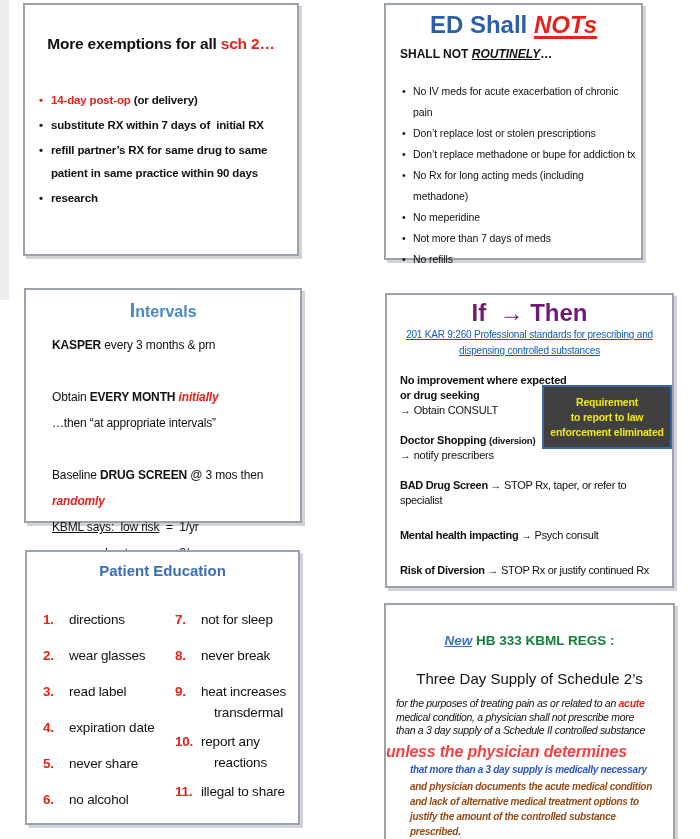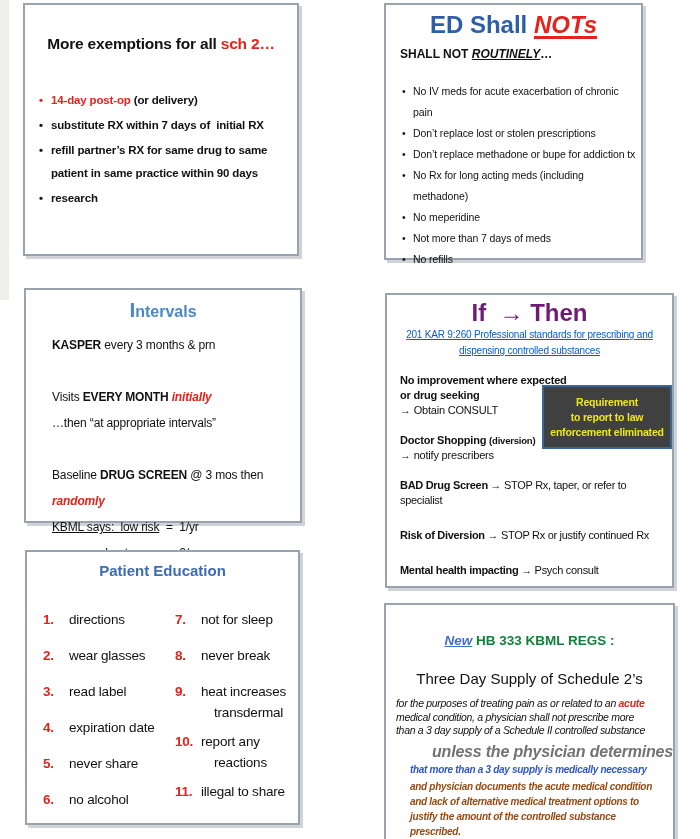--- a/index.html
+++ b/index.html
@@ -72,21 +72,21 @@
   .line2{padding-left:13px;}
 
   
   #s6{left:384px;top:603px;width:291px;height:250px;}
   .s6-title{margin-top:28px;text-align:center;font-size:13.5px;font-weight:bold;white-space:pre-wrap;}
   .s6-title .new{color:#3e6fd0;font-style:italic;text-decoration:underline;}
   .s6-title .rest{color:#15803d;}
   .s6-sub{margin-top:22px;text-align:center;font-size:15px;}
   .s6-para{margin:10px 2px 0 10px;font-style:italic;font-size:10.5px;line-height:13.5px;letter-spacing:-0.3px;}
   .s6-para .ln{white-space:nowrap;}
-  .s6-unless{margin-top:5px;text-align:right;color:#737373;font-weight:bold;font-style:italic;font-size:16px;letter-spacing:-0.2px;}
+  .s6-unless{margin-top:5px;text-align:left;color:#ef4444;font-weight:bold;font-style:italic;font-size:16px;letter-spacing:-0.2px;}
   .s6-blue{margin:3px 0 0 24px;color:#2d56c8;font-weight:bold;font-style:italic;font-size:10px;letter-spacing:-0.3px;white-space:nowrap;}
   .s6-brown{margin:4px 0 0 24px;color:#964b15;font-weight:bold;font-style:italic;font-size:10px;line-height:15px;letter-spacing:-0.3px;}
   .s6-brown .ln{white-space:nowrap;}
 </style>
 </head>
 <body>
 
 <div class="edge-strip"></div>
 
 <div class="slide" id="s1">
@@ -143,21 +143,21 @@
         <span class="mark">•</span>
         <span class="t">No refills</span>
       </div>
   </div>
 </div>
 
 <div class="slide" id="s3">
   <div class="s3-title">Intervals</div>
   <div class="s3-body">
     <div><span class="b t">KASPER</span><span class="t"> every 3 months &amp; prn</span></div>
-    <div class="mt"><span class="t">Visits </span><span class="b t">EVERY MONTH </span><span class="b red t" style="font-style:italic">initially</span></div>
+    <div class="mt"><span class="t">Obtain </span><span class="b t">EVERY MONTH </span><span class="b red t" style="font-style:italic">initially</span></div>
     <div>…then “at appropriate intervals”</div>
     <div class="mt"><span class="t">Baseline </span><span class="b t">DRUG SCREEN</span><span class="t"> @ 3 mos then </span><span class="b red t" style="font-style:italic">randomly</span></div>
     <div class="s3-row">
         <span class="lab">KBML says:  low risk</span>
         <span class="val">=  1/yr</span>
       </div>
     <div class="s3-row">
         <span class="lab ind">moderate</span>
         <span class="val">=  2/yr</span>
       </div>
@@ -183,22 +183,22 @@
     <div class="s4-g">
       <div class="b">No improvement where expected</div>
       <div class="b">or drug seeking</div>
       <div>→ Obtain CONSULT</div>
     </div>
     <div class="s4-g">
       <div><span class="b t">Doctor Shopping </span><span class="s4-small">(diversion)</span></div>
       <div>→ notify prescribers</div>
     </div>
     <div class="s4-g wide"><span class="b t">BAD Drug Screen</span><span class="t"> → STOP Rx, taper, or refer to specialist</span></div>
+    <div class="s4-g wide"><span class="b t">Mental health impacting</span><span class="t"> → Psych consult</span></div>
     <div class="s4-g wide"><span class="b t">Risk of Diversion</span><span class="t"> → STOP Rx or justify continued Rx</span></div>
-    <div class="s4-g wide"><span class="b t">Mental health impacting</span><span class="t"> → Psych consult</span></div>
   </div>
 </div>
 
 <div class="slide" id="s5">
   <div class="s5-title">Patient Education</div>
   <div class="s5-cols">
     <div class="col-left">
       <div class="s5-item">
           <span class="num">1.</span>
           <span>directions</span>

